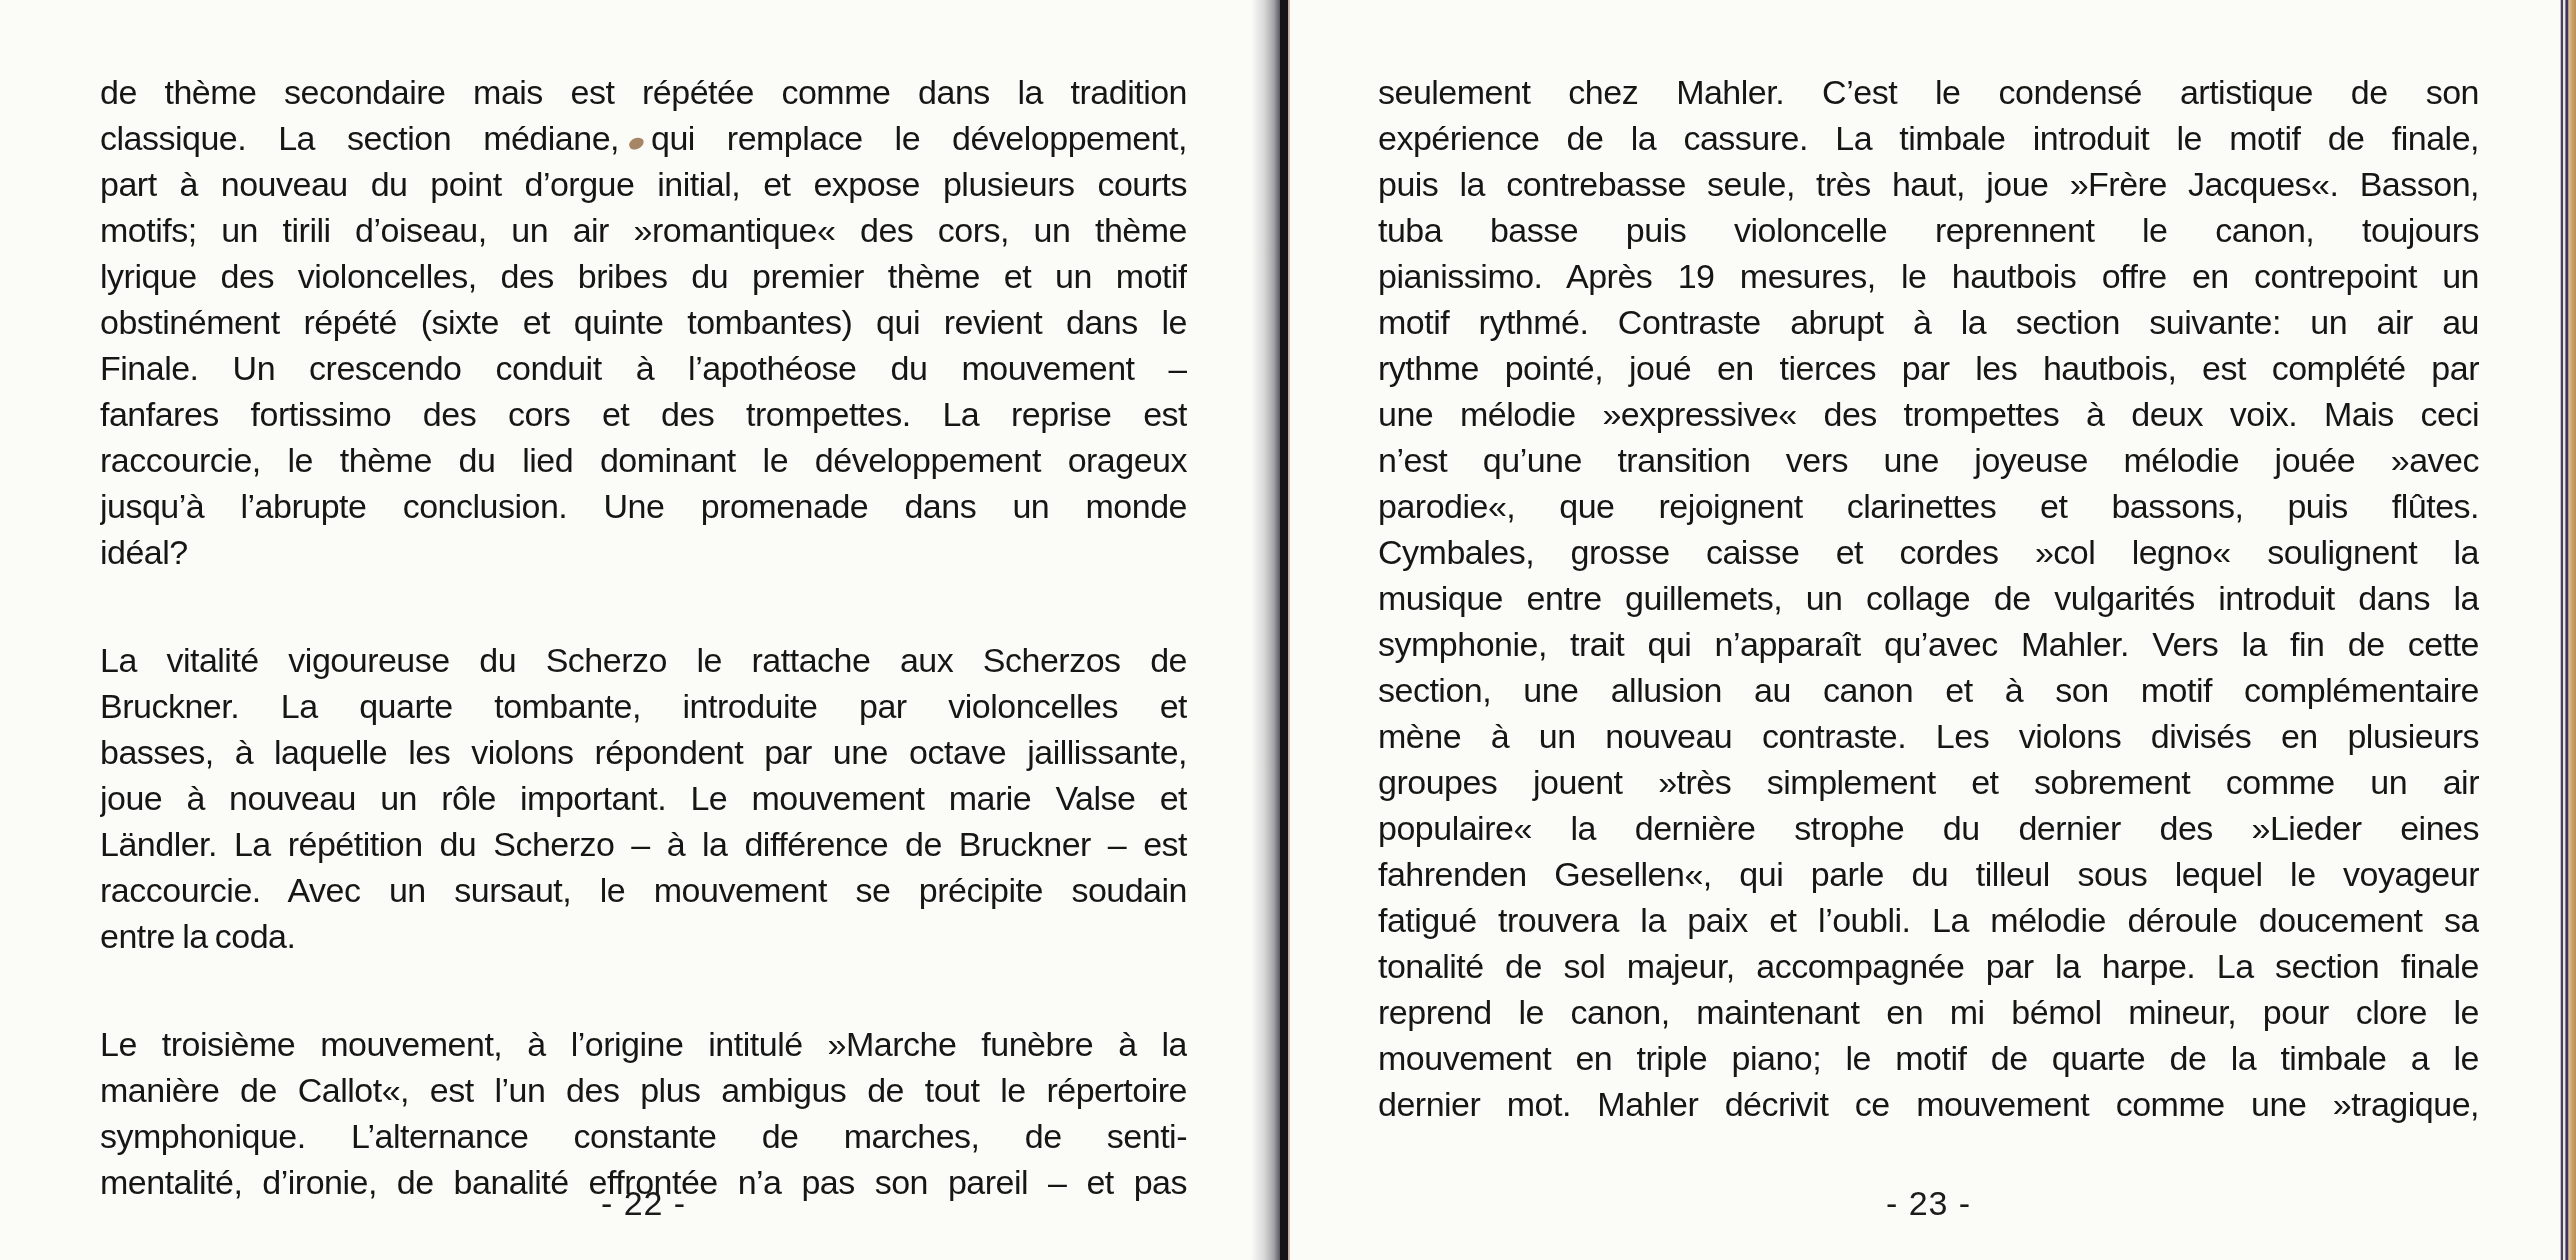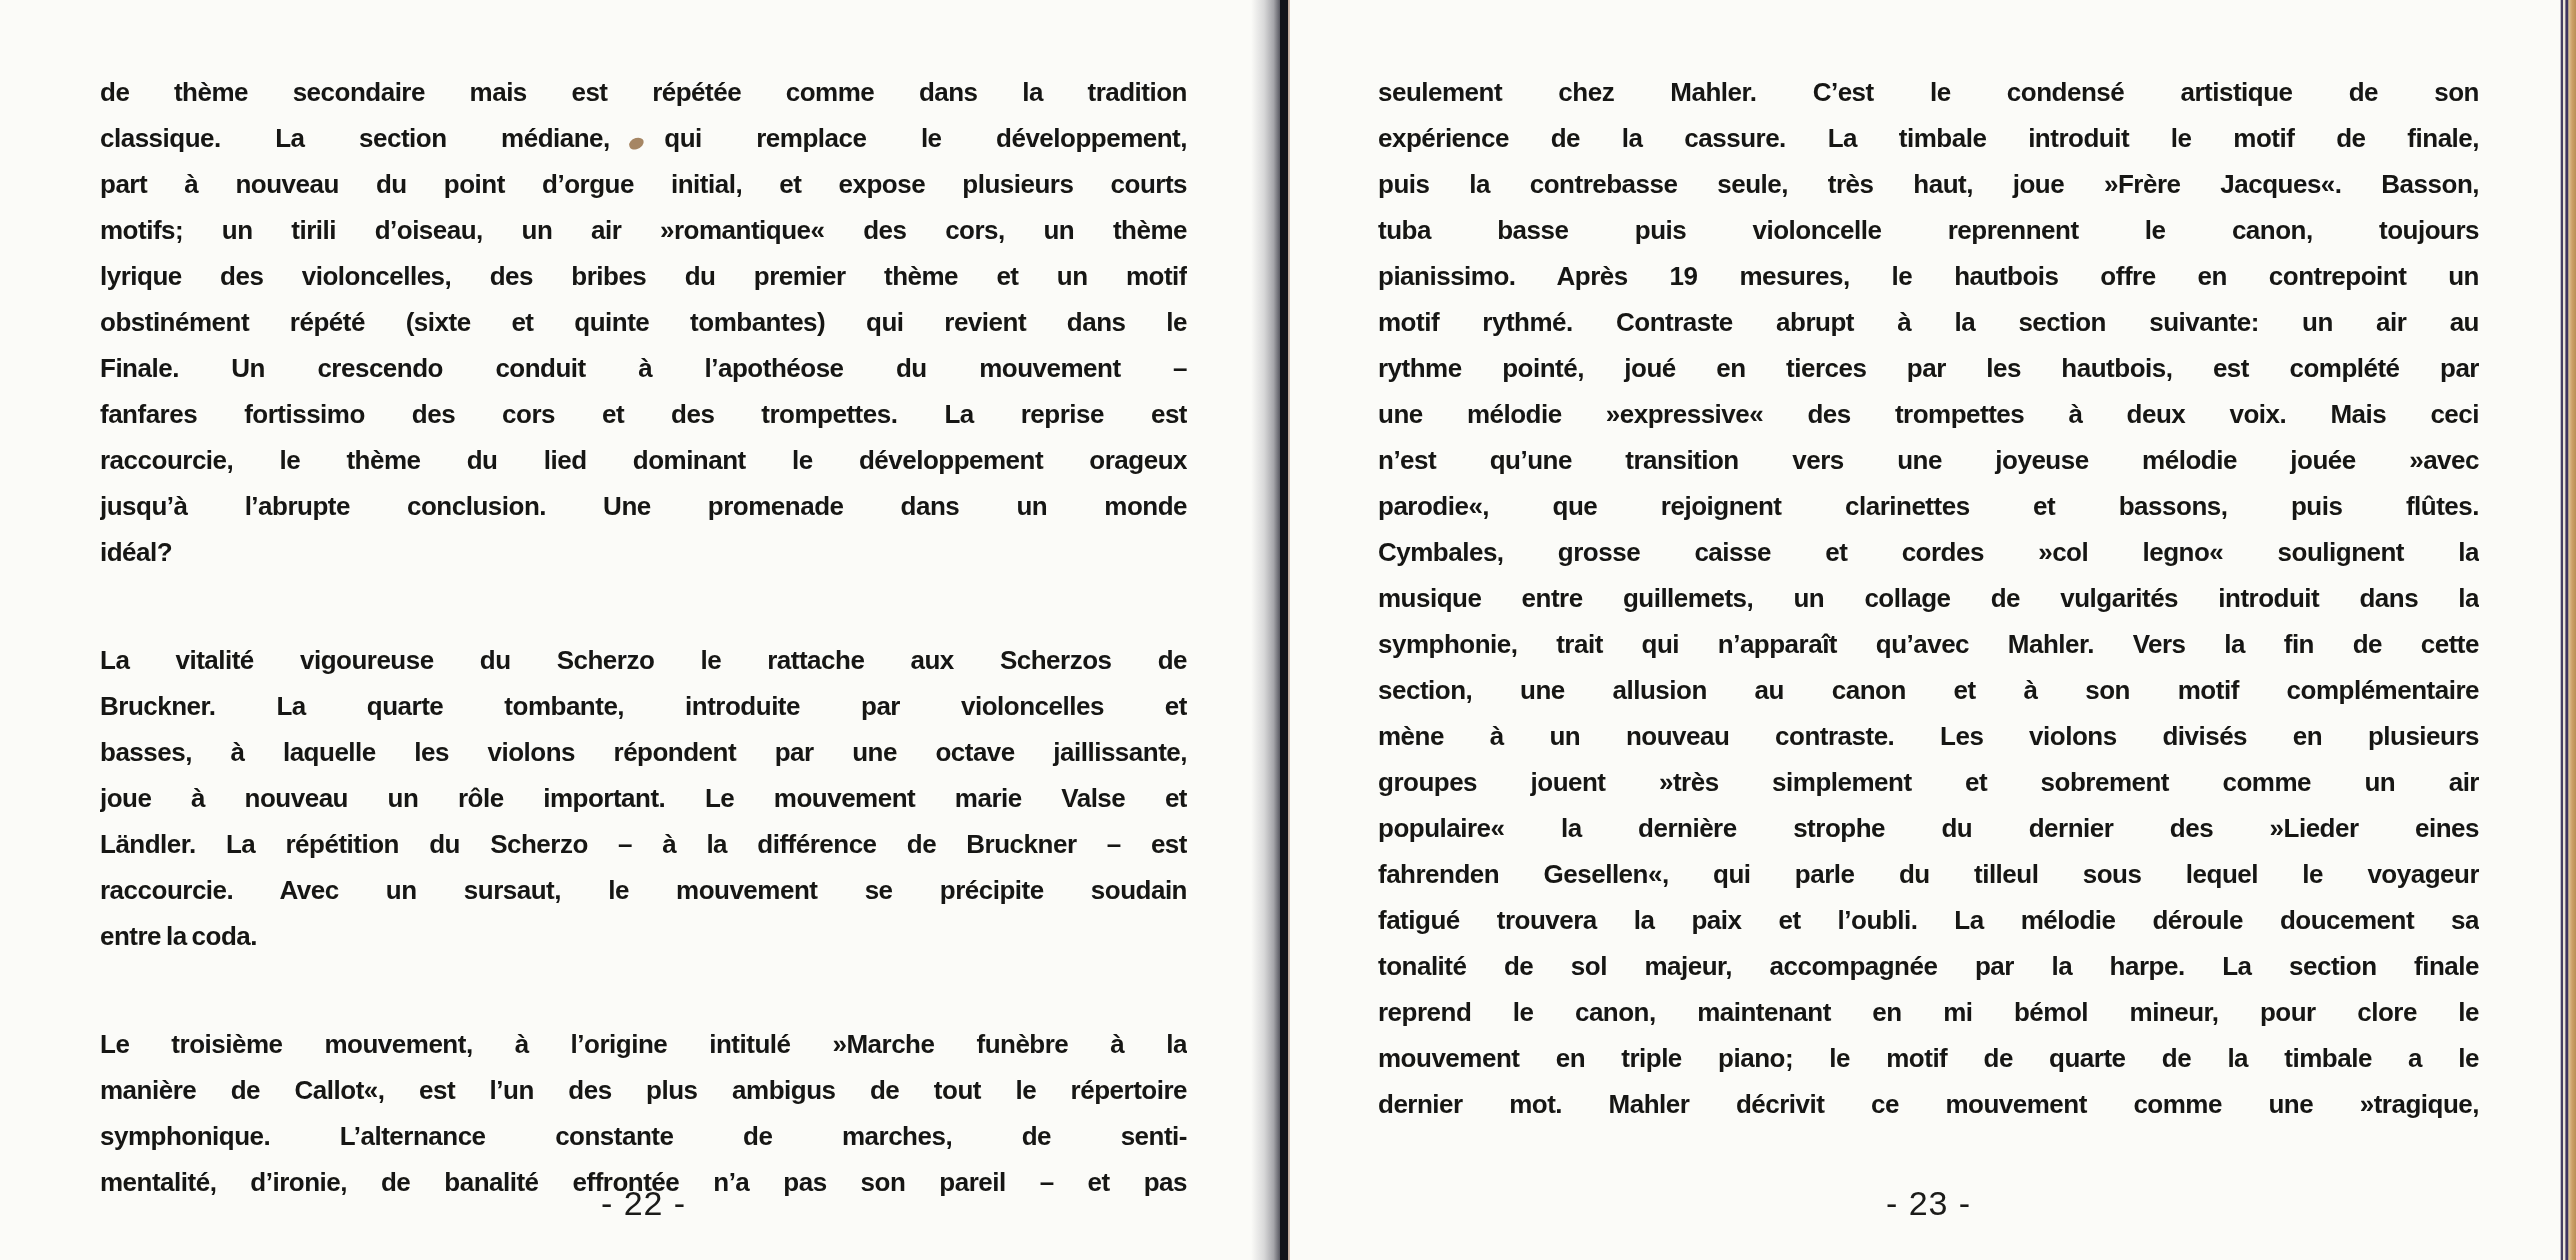--- a/index.html
+++ b/index.html
@@ -24,29 +24,28 @@
     top: 69px;
   }
   .col-left  { left: 100px;  width: 1087px; }
   .col-right { left: 1378px; width: 1101px; }
 
   .para + .para { margin-top: 62px; }
 
   .line {
     height: 46px;
     line-height: 46px;
-    font-size: 26px;
+    font-size: 34px;
     color: #161614;
     letter-spacing: -0.5px;
     word-spacing: -1.8px;
     text-align: justify;
     text-align-last: justify;
     overflow: hidden;
     white-space: normal;
-    font-weight: bold;
   }
   .line.last {
     text-align: left;
     text-align-last: left;
   }
 
   
   .page-number {
     position: absolute;
     top: 1180px;

